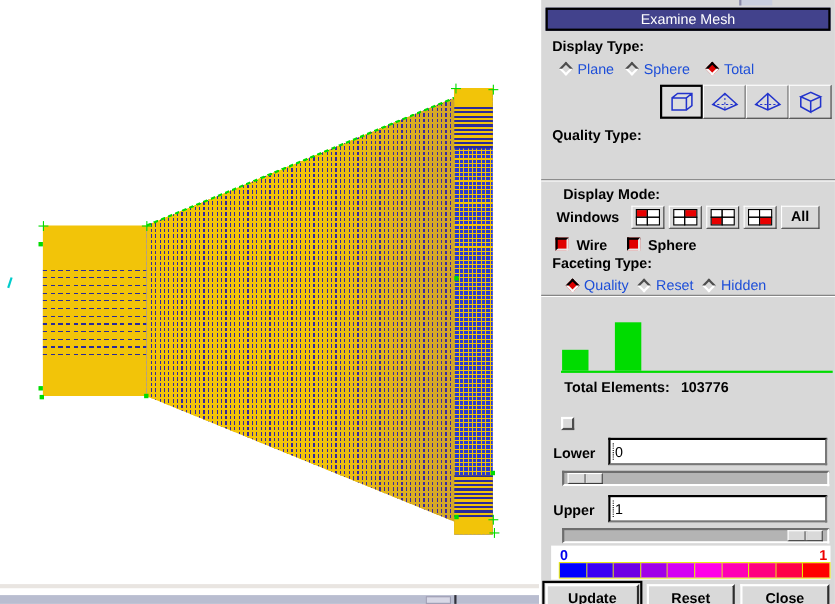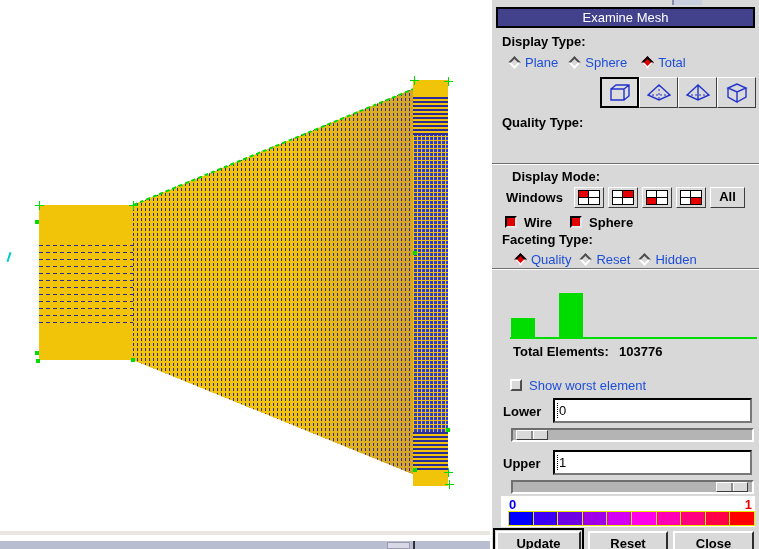--- a/index.html
+++ b/index.html
@@ -254,21 +254,20 @@
     </div>
     <div class="hline" style="left:18px;top:337px;width:247px;background:#00dc00;"></div>
 
     <div class="row" style="left:21px;top:344px;">
       <span class="lbl" style="width:106px;">Total Elements:</span>
       <span class="lbl">103776</span>
     </div>
 
     <div class="row" style="left:18px;top:377px;height:16px;">
       <span class="chk"></span>
-      <span class="rtext">Show worst element</span>
     </div>
 
     <div class="lbl" style="left:11px;top:404px;">Lower</div>
     <div class="tin" style="left:61px;top:398px;width:199px;height:25px;position:absolute;">
       <span class="caret"></span>
       <span>0</span>
     </div>
     <div class="trough" style="left:19px;top:428px;width:243px;height:14px;position:absolute;">
       <div class="thumb" style="left:3px;"></div>
     </div>

